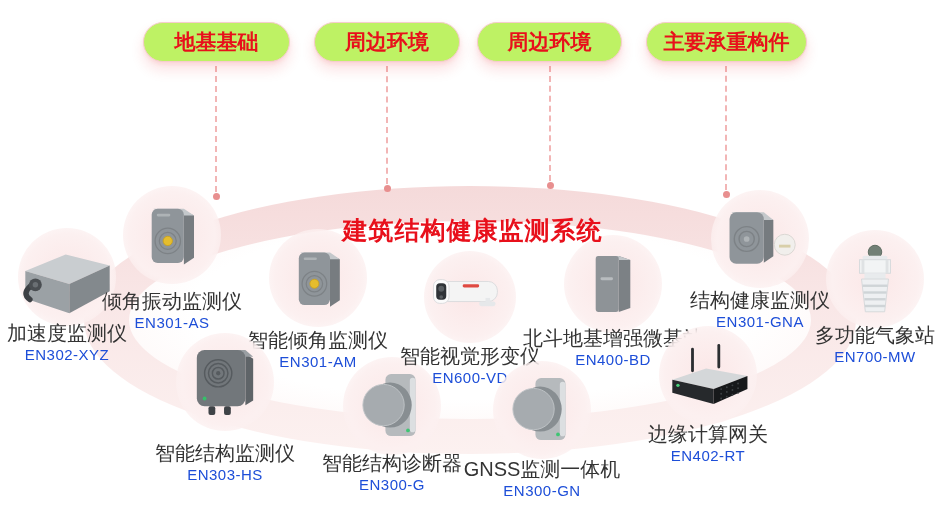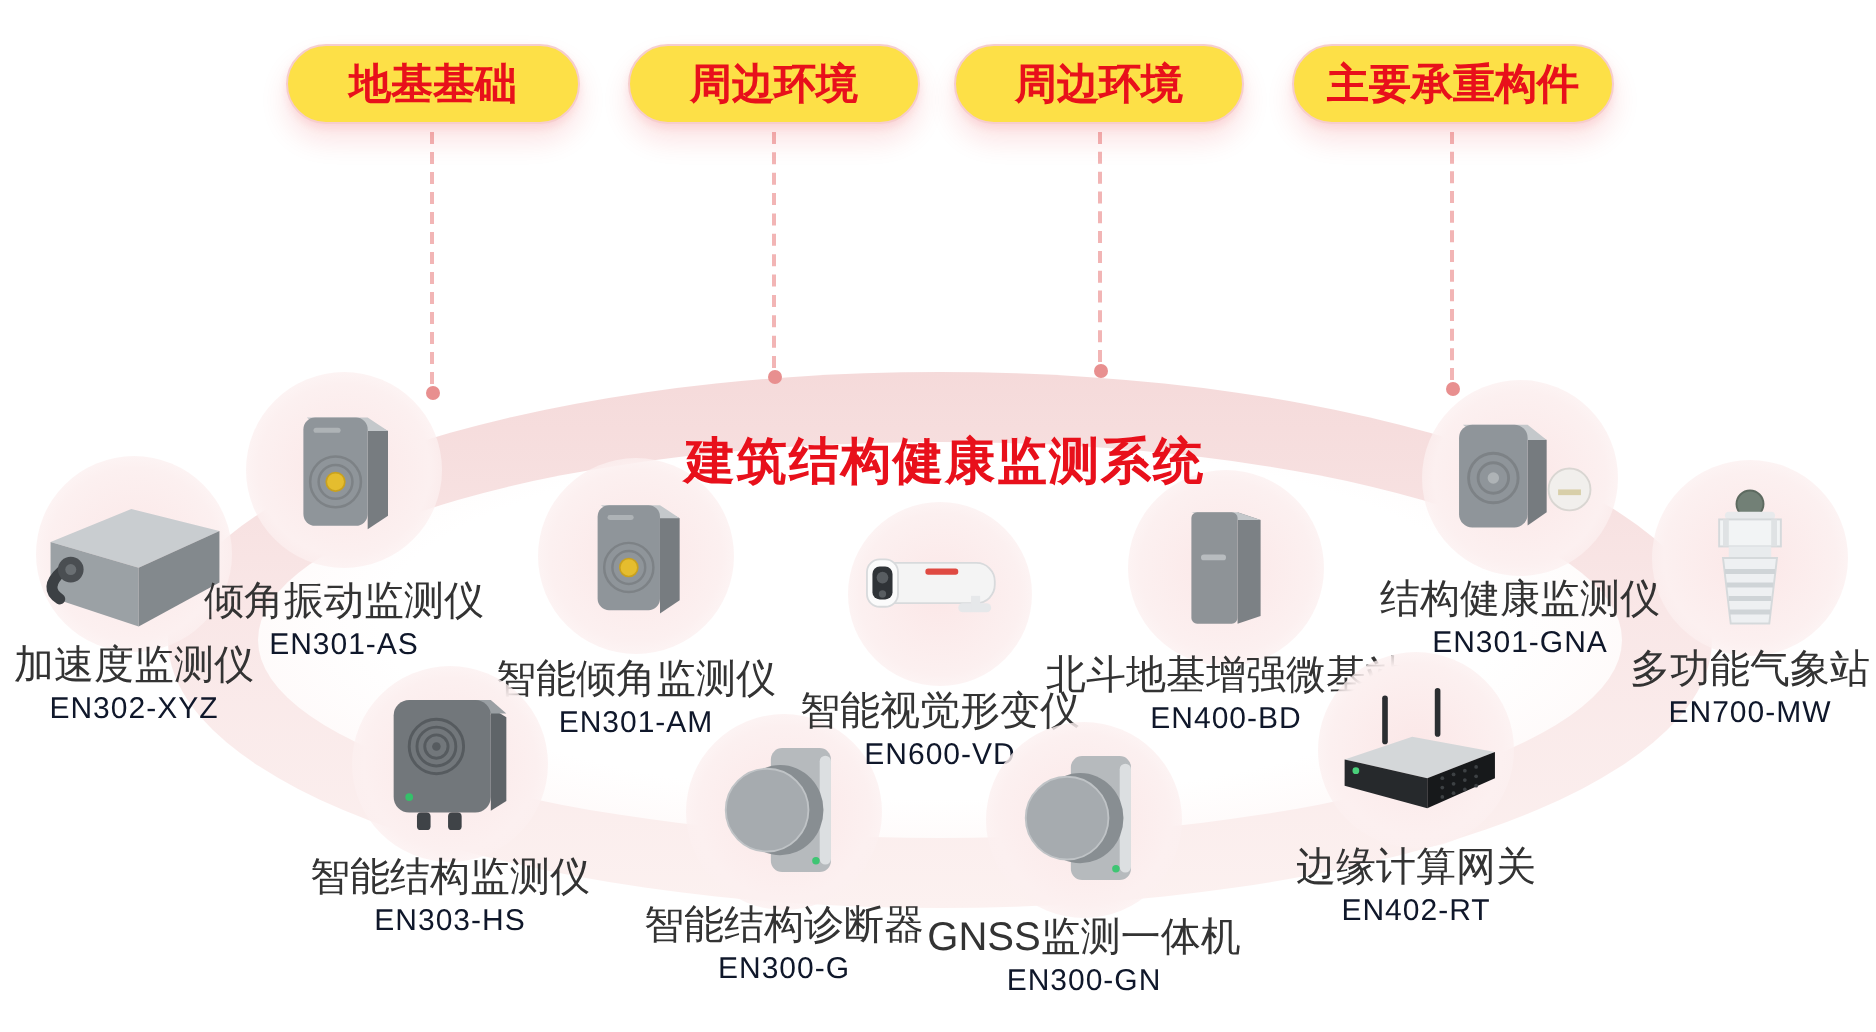--- a/index.html
+++ b/index.html
@@ -16,21 +16,21 @@
   }
   .ring-hole{
     position:absolute; left:129px; top:221px; width:682px; height:198px;
     border-radius:50%;
     background:radial-gradient(ellipse at 50% 45%, #ffffff 58%, #fdf2f1 100%);
     z-index:0;
   }
   
   .pill{
     position:absolute; top:22px; height:40px; border-radius:22px;
-    background:#fde047; border:1px solid #f6cdcd;
+    background:#bef264; border:1px solid #f6cdcd;
     box-shadow:0 8px 14px rgba(232,16,27,0.12), 0 2px 4px rgba(232,16,27,0.08);
     color:#e8101b; font-weight:bold; font-size:21px;
     display:flex; align-items:center; justify-content:center;
     z-index:5; box-sizing:border-box; white-space:nowrap;text-align:right;
   }
   
   .connector{
     position:absolute; top:66px; width:0;
     border-left:2px dashed #f2b5b5; z-index:2;
   }
@@ -51,21 +51,21 @@
   }
   .icon-wrap{ position:relative; display:flex; align-items:center; justify-content:center; }
   .halo{
     position:absolute; left:50%; top:50%; transform:translate(-50%,-50%);
     width:98px; height:98px; border-radius:50%;
     background:radial-gradient(circle,#fbe7e7 0%,#fcf0f0 62%,rgba(255,255,255,0) 100%);
     z-index:-1;
   }
   .dev-label{ text-align:center; z-index:3; }
   .dev-name{ font-size:20px; color:#333333; line-height:22px; white-space:nowrap; }
-  .dev-model{ font-size:15px; color:#0f172a; line-height:21px; letter-spacing:0.5px; white-space:nowrap; }
+  .dev-model{ font-size:15px; color:#1d4ed8; line-height:21px; letter-spacing:0.5px; white-space:nowrap; }
   svg{ display:block; }
 </style>
 </head>
 <body>
 
 <div class="stage">
 
   <div class="ring"></div>
   <div class="ring-hole"></div>
 
@@ -162,21 +162,21 @@
         <rect x="6" y="4" width="50" height="58" rx="8" fill="#72777b"></rect>
         <circle cx="28" cy="28" r="14" fill="none" stroke="#565b5f" stroke-width="1.5"></circle>
         <circle cx="28" cy="28" r="10" fill="none" stroke="#565b5f" stroke-width="1.5"></circle>
         <circle cx="28" cy="28" r="6" fill="none" stroke="#565b5f" stroke-width="1.5"></circle>
         <circle cx="28" cy="28" r="2.2" fill="#565b5f"></circle>
         <circle cx="14" cy="54" r="2" fill="#35c06a"></circle>
         <rect x="18" y="62" width="7" height="9" rx="2" fill="#3f4347"></rect>
         <rect x="34" y="62" width="7" height="9" rx="2" fill="#3f4347"></rect>
       </svg>
     </div>
-    <div class="dev-label" style="margin-top:10px;">
+    <div class="dev-label" style="margin-top:24px;">
       <div class="dev-name">智能结构监测仪</div>
       <div class="dev-model">EN303-HS</div>
     </div>
   </div>
 
   <div class="device" style="left:307px;top:370px;width:170px;">
     <div class="icon-wrap" style="height:72px;">
       <div class="halo"></div>
       <svg width="62" height="72" viewBox="0 0 66 76">
         <rect x="26" y="4" width="32" height="66" rx="6" fill="#b6babd"></rect>

